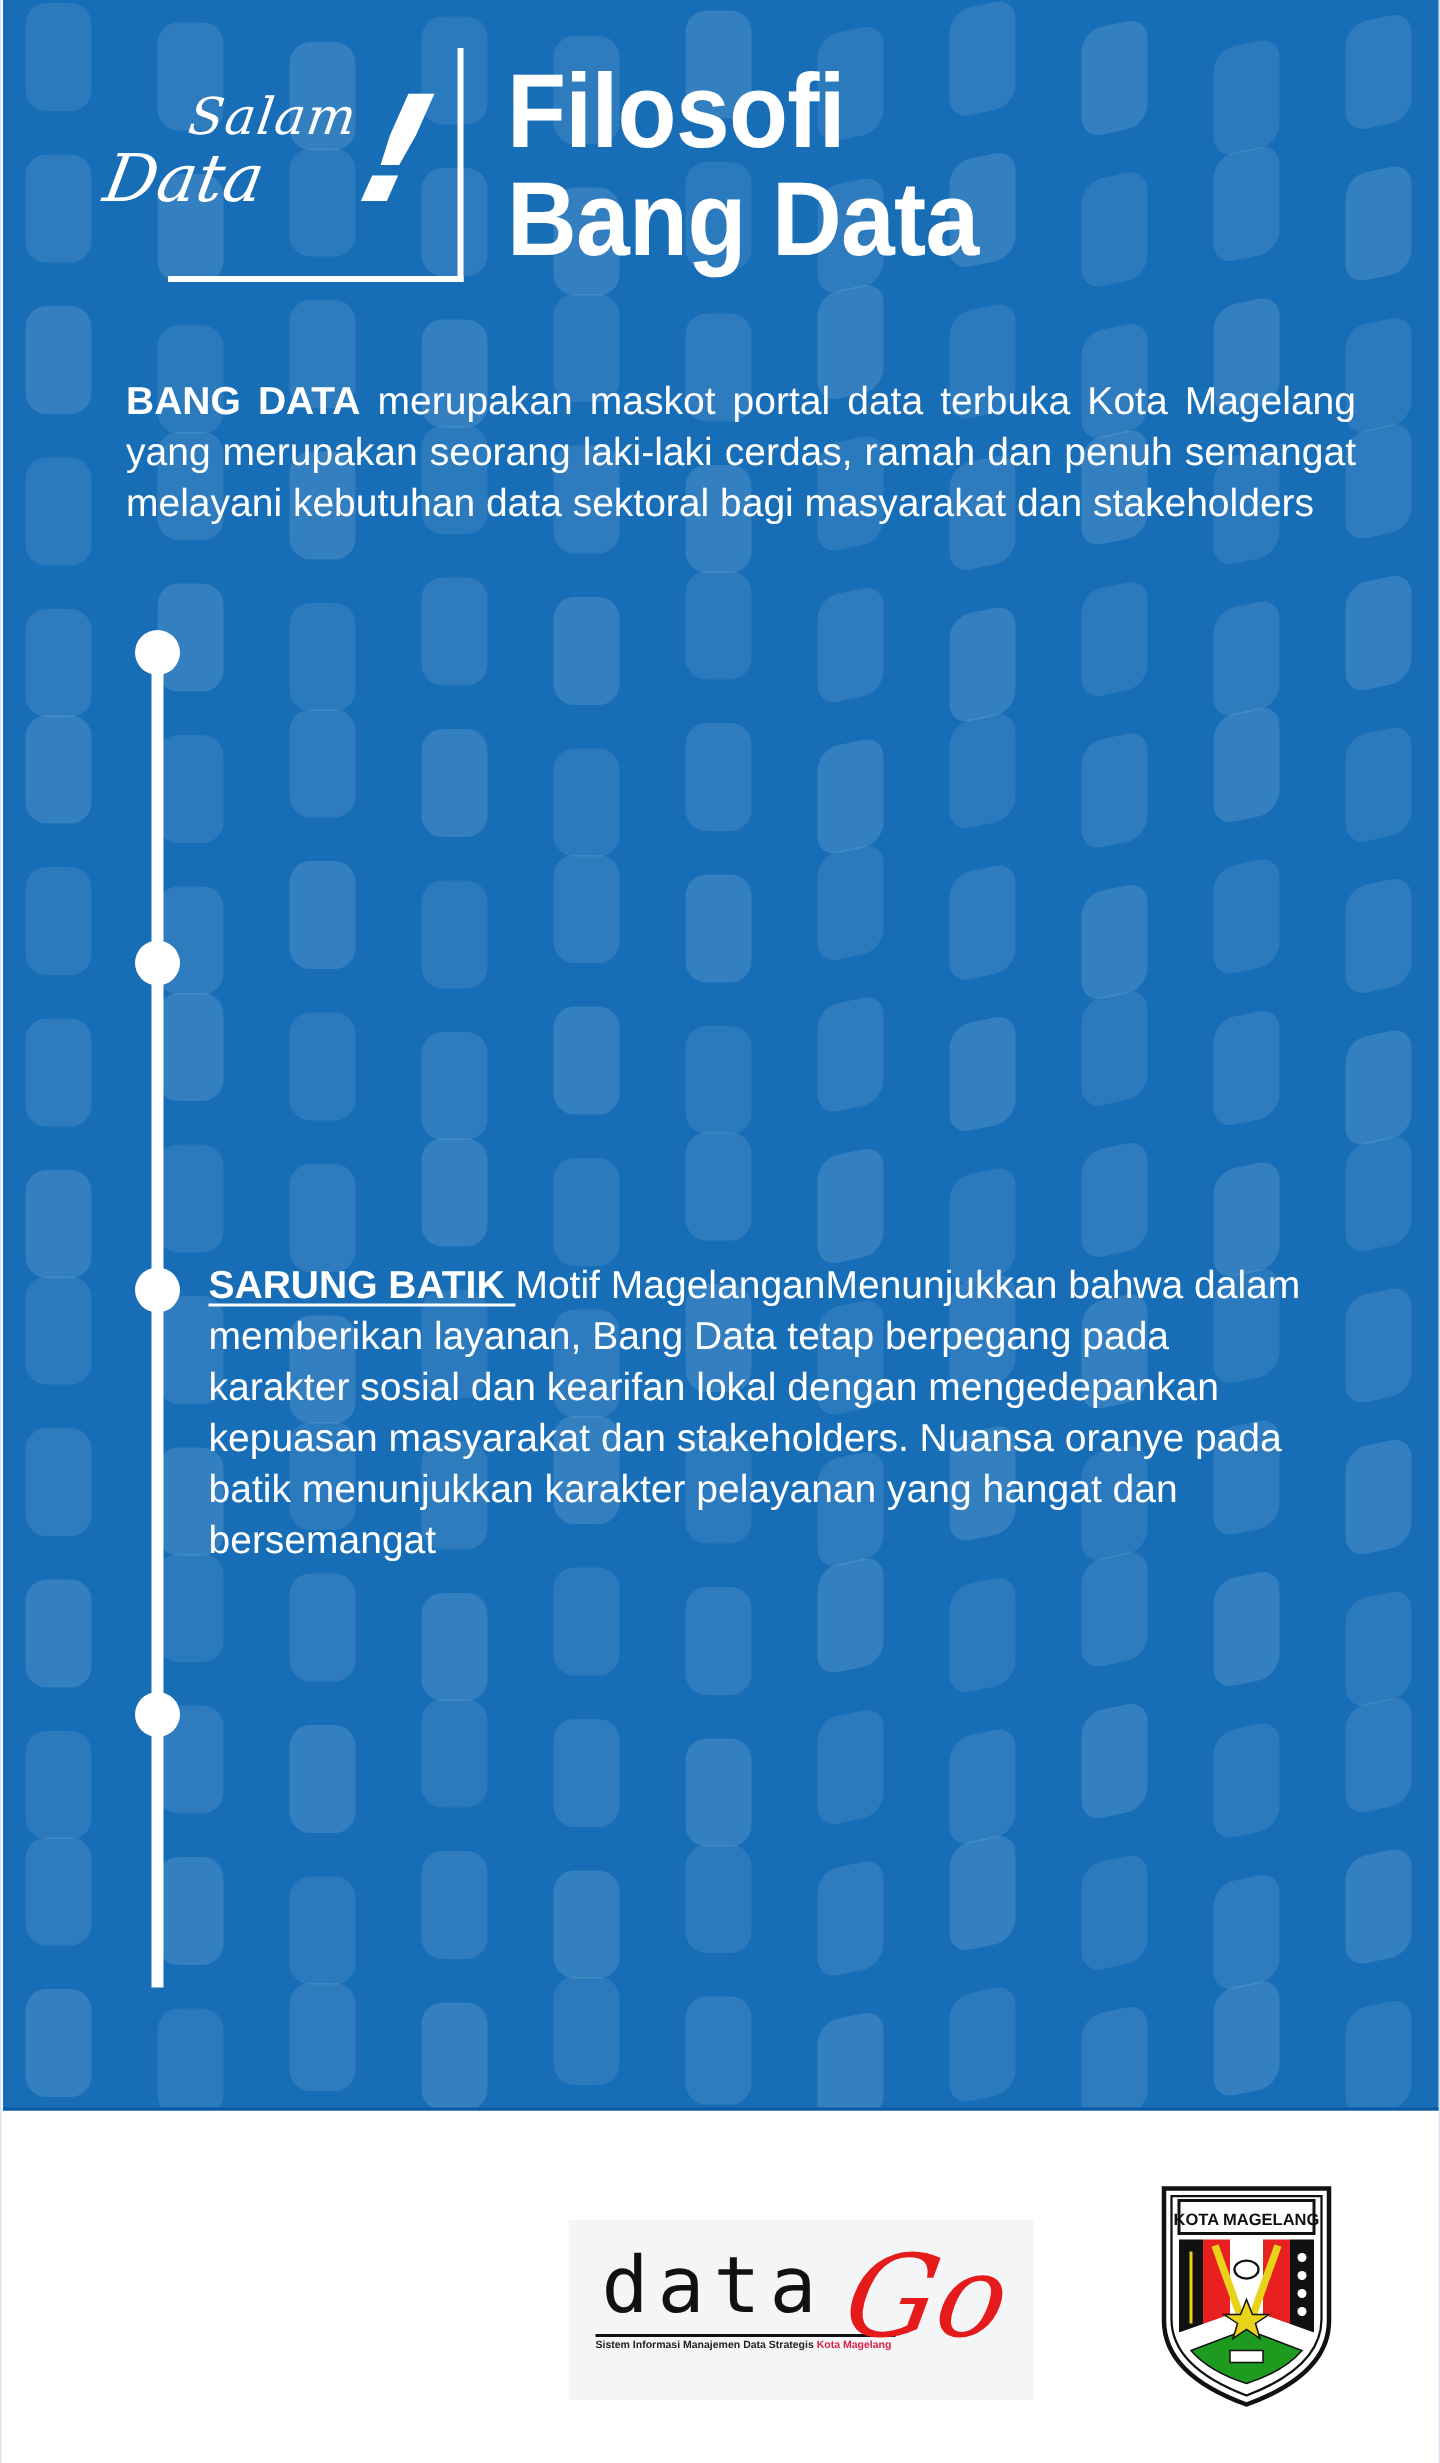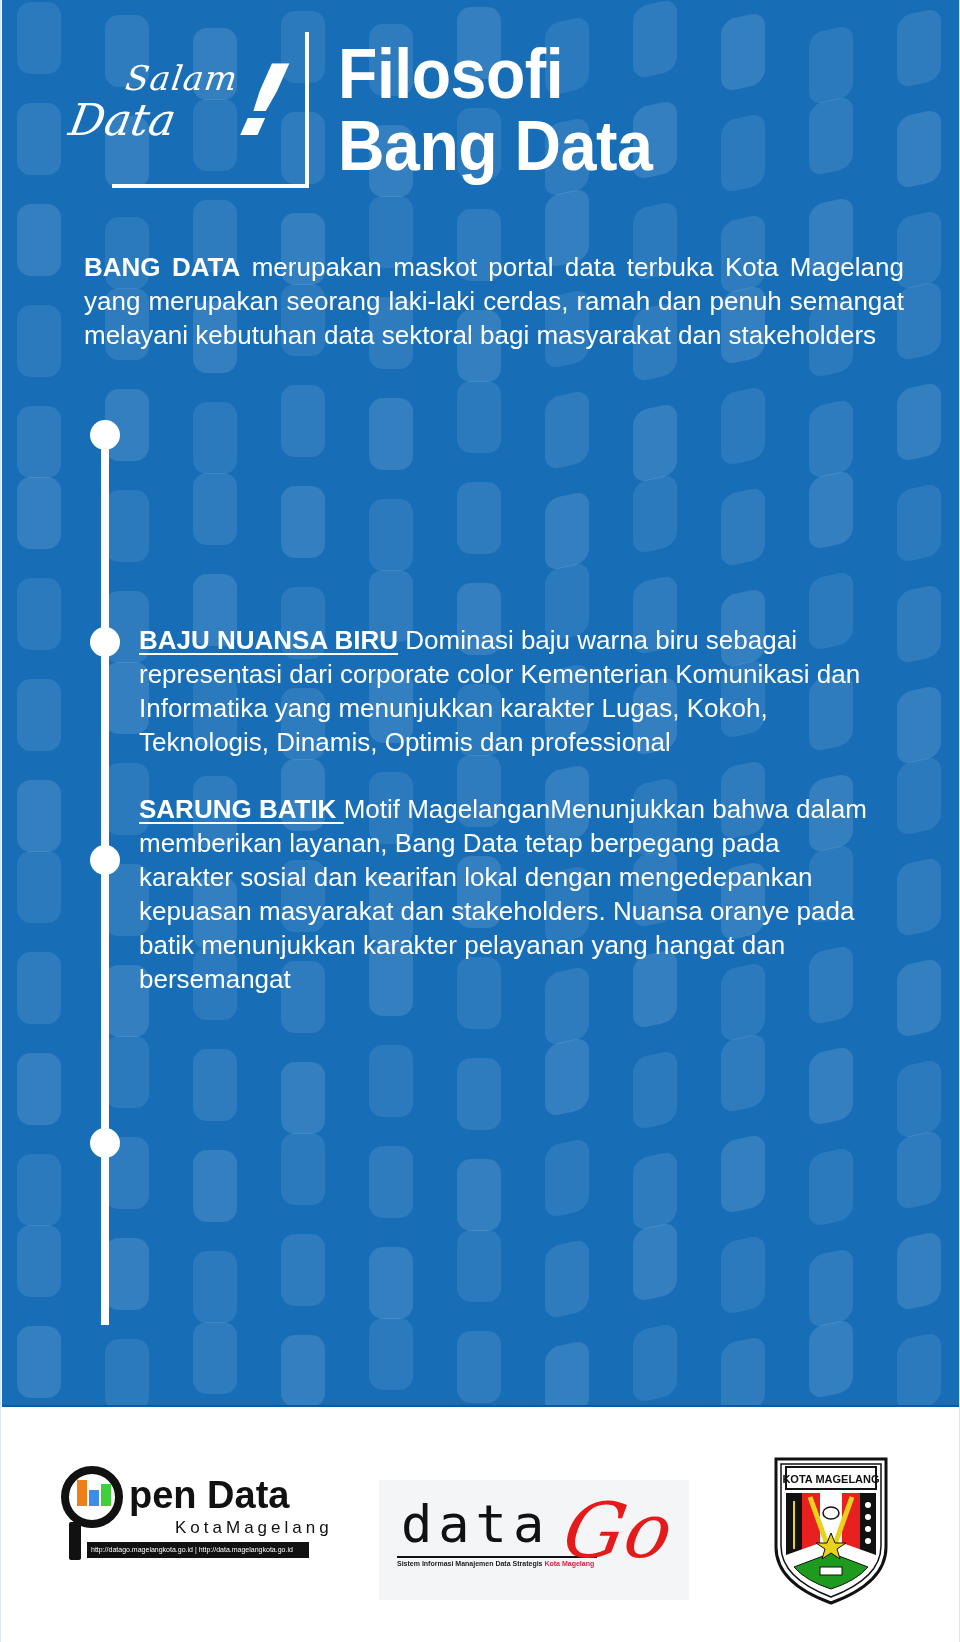--- a/index.html
+++ b/index.html
@@ -242,39 +242,27 @@
       <div>Bang Data</div>
     </div>
 
     <p class="intro"><b>BANG DATA</b><span> merupakan maskot portal data terbuka Kota Magelang yang merupakan seorang laki-laki cerdas, ramah dan penuh semangat melayani kebutuhan data sektoral bagi masyarakat dan stakeholders</span></p>
 
     <div class="timeline-line"></div>
 
     <div class="dot" style="top:420px"></div>
 
     <div class="dot" style="top:627px"></div>
-    <p class="item" style="top:623px"><span class="label">BAJU NUANSA BIRU</span><span> Dominasi baju warna biru sebagai representasi dari corporate color Kementerian Komunikasi dan Informatika yang menunjukkan karakter Lugas, Kokoh, Teknologis, Dinamis, Optimis dan professional</span></p>
 
     <div class="dot" style="top:845px"></div>
-    <p class="item" style="top:792px"><span class="label">SARUNG BATIK </span><span>Motif MagelanganMenunjukkan bahwa dalam memberikan layanan, Bang Data tetap berpegang pada karakter sosial dan kearifan lokal dengan mengedepankan kepuasan masyarakat dan stakeholders. Nuansa oranye pada batik menunjukkan karakter pelayanan yang hangat dan bersemangat</span></p>
+    <p class="item" style="top:839px"><span class="label">SARUNG BATIK </span><span>Motif MagelanganMenunjukkan bahwa dalam memberikan layanan, Bang Data tetap berpegang pada karakter sosial dan kearifan lokal dengan mengedepankan kepuasan masyarakat dan stakeholders. Nuansa oranye pada batik menunjukkan karakter pelayanan yang hangat dan bersemangat</span></p>
 
     <div class="dot" style="top:1128px"></div>
   </div>
 
-  <div class="logo-opendata">
-    <div class="od-handle"></div>
-    <div class="od-ring">
-      <div class="od-bar" id="bar0" style="left: 8px; height: 26px; background: rgb(240, 127, 26);"></div>
-      <div class="od-bar" id="bar1" style="left: 20px; height: 16px; background: rgb(59, 141, 232);"></div>
-      <div class="od-bar" id="bar2" style="left: 32px; height: 22px; background: rgb(63, 207, 58);"></div>
-    </div>
-    <div class="od-text">pen Data</div>
-    <div class="od-sub">KotaMagelang</div>
-    <div class="od-url">http://datago.magelangkota.go.id | http://data.magelangkota.go.id</div>
-  </div>
 
   <div class="logo-datago">
     <div class="dg-text">data</div>
     <div class="dg-line"></div>
     <div class="dg-sub"><span>Sistem Informasi Manajemen Data Strategis </span><span class="red">Kota Magelang</span></div>
     <div class="dg-go">Go</div>
   </div>
 
   <div class="logo-crest">
     <svg width="118" height="150" viewBox="0 0 118 150">

